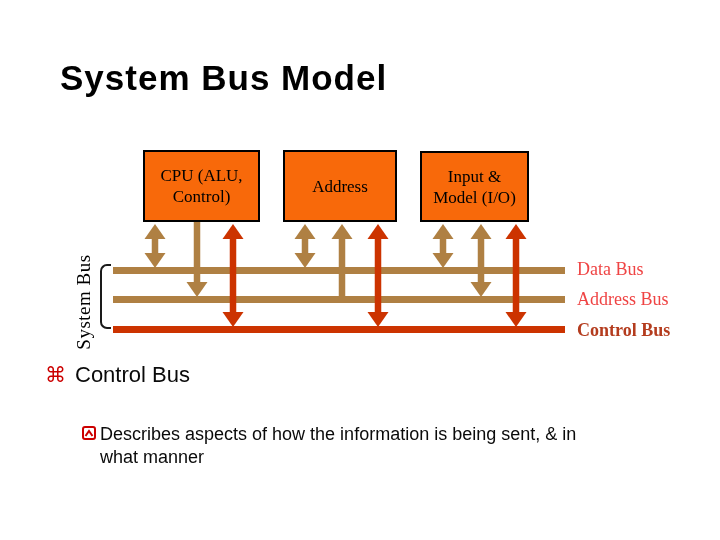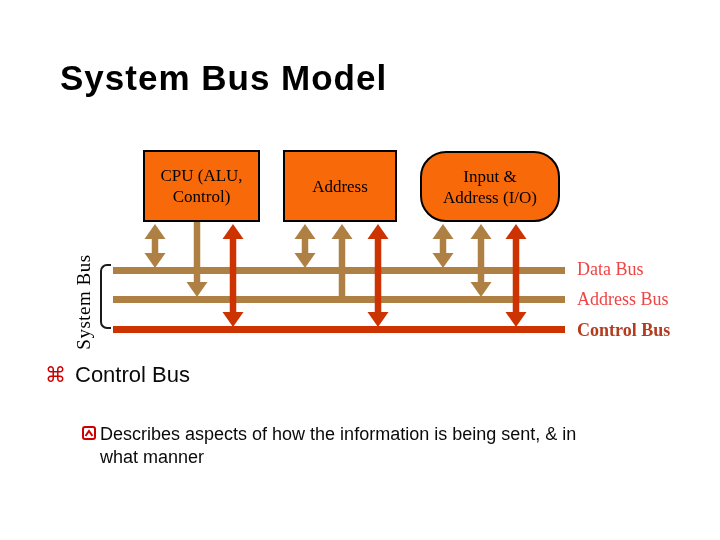--- a/index.html
+++ b/index.html
@@ -9,21 +9,21 @@
   .title{position:absolute;left:40px;top:60px;font-size:35px;font-weight:bold;
          letter-spacing:1px;color:#000;line-height:1;margin-left:20px;}
 
   
   .box{position:absolute;background:#F8690A;border:2px solid #000;box-sizing:border-box;
        display:flex;flex-direction:column;justify-content:center;align-items:center;
        font-family:"Liberation Serif",serif;font-size:17px;color:#000;text-align:center;}
   .box .box-line{line-height:21px;}
   .box.cpu{left:143px;top:150px;width:117px;height:72px;}
   .box.memory{left:283px;top:150px;width:114px;height:72px;}
-  .box.io{left:420px;top:151px;width:140px;height:71px;border-radius:26px;}
+  .box.io{left:420px;top:151px;width:109px;height:71px;}
 
   
   .bus-line{position:absolute;left:113px;width:452px;height:7px;}
   .bus-line.data{top:267px;background:#AF8043;}
   .bus-line.address{top:296px;background:#AF8043;}
   .bus-line.control{top:326px;background:#CC3300;}
 
   .bus-label{position:absolute;left:577px;font-family:"Liberation Serif",serif;
              font-size:18px;color:#ef4444;line-height:20px;white-space:nowrap;}
   .bus-label.data{top:259px;}
@@ -65,21 +65,21 @@
       <div class="box-line">CPU (ALU,</div>
       <div class="box-line">Control)</div>
     </div>
 
     <div class="box memory">
       <div class="box-line">Address</div>
     </div>
 
     <div class="box io">
       <div class="box-line">Input &amp;</div>
-      <div class="box-line">Address (I/O)</div>
+      <div class="box-line">Model (I/O)</div>
     </div>
 
     <div class="bus-line data"></div>
     <div class="bus-line address"></div>
     <div class="bus-line control"></div>
 
     <div class="bus-label data">Data Bus</div>
     <div class="bus-label address">Address Bus</div>
     <div class="bus-label control">Control Bus</div>
 

